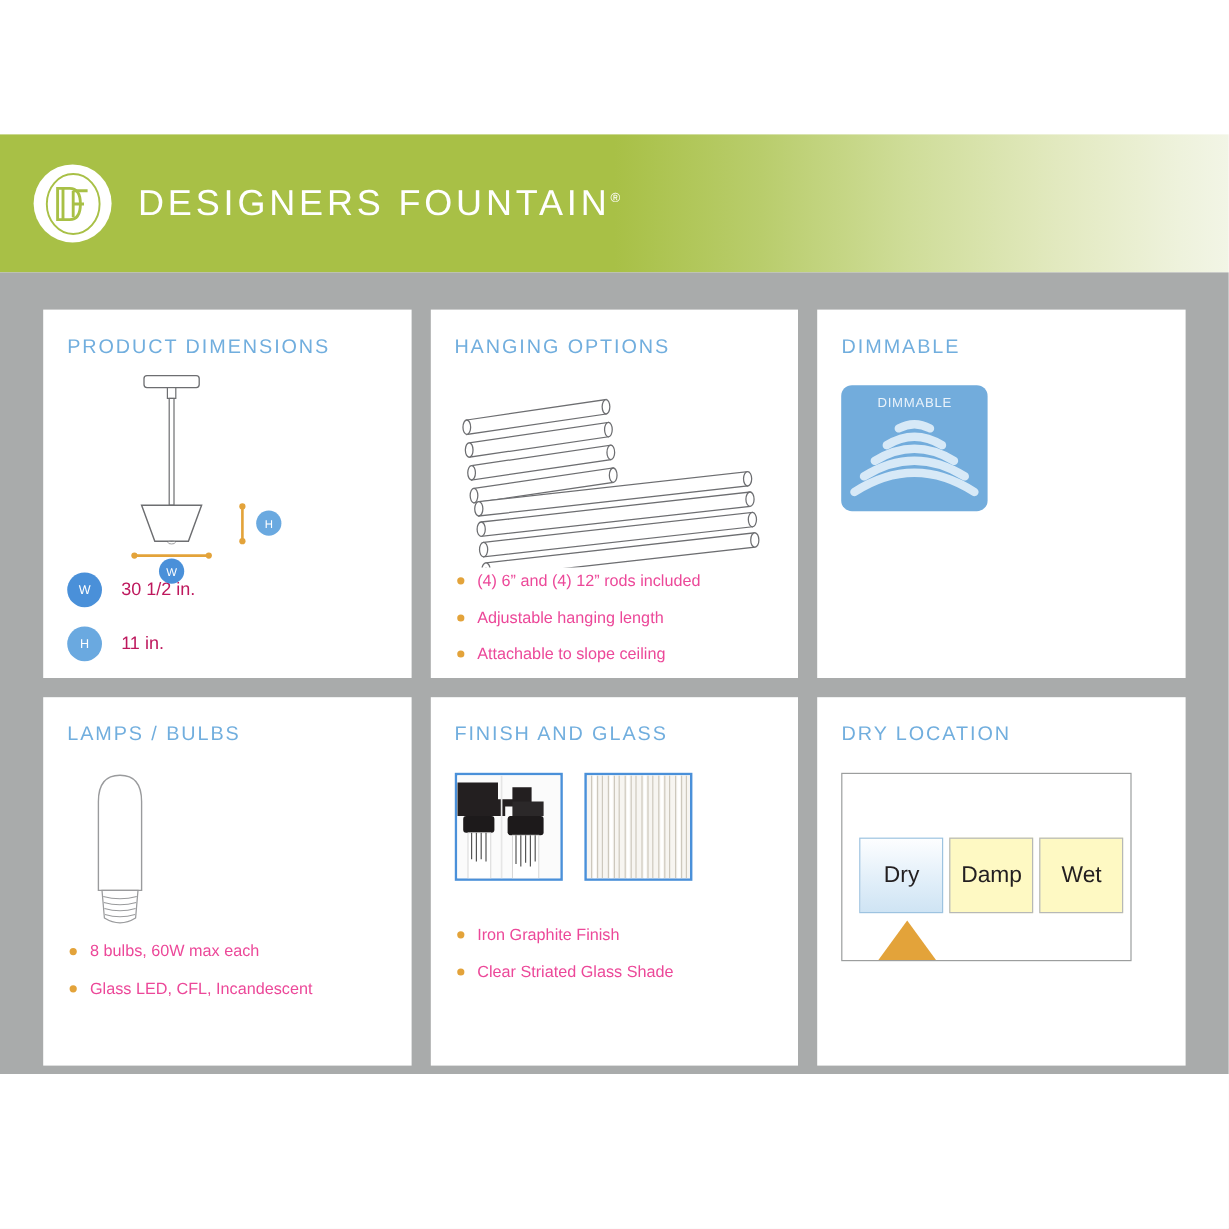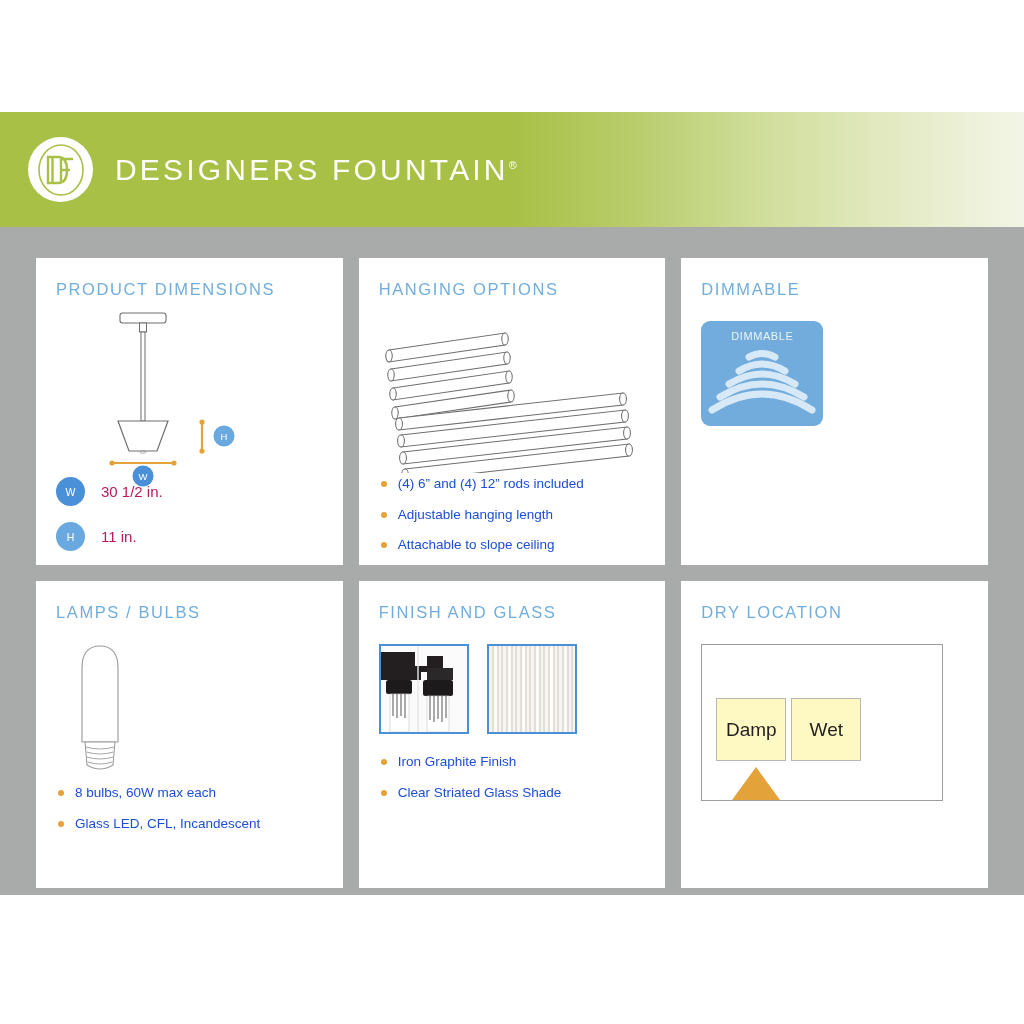--- a/index.html
+++ b/index.html
@@ -93,21 +93,21 @@
     margin: 0 0 6px 0;
     white-space: nowrap;
   }
 
   
   .bullets { margin: 0; padding: 0; list-style: none; }
   .bullets li {
     position: relative;
     padding-left: 19px;
     font-size: 13.5px;
-    color: #1d4ed8;
+    color: #ec4899;
     line-height: 1.3;
     margin-bottom: 13px;
   }
   .bullets li::before {
     content: "";
     position: absolute;
     left: 2px; top: 6px;
     width: 6px; height: 6px;
     border-radius: 50%;
     background: #e3a33a;
@@ -157,21 +157,21 @@
   
   .swatch-row { display: flex; gap: 18px; margin-top: 22px; }
   .swatch {
     width: 90px; height: 90px;
     border: 2px solid #4a90d9;
     box-sizing: border-box;
     overflow: hidden;
     position: relative;
     background: #ffffff;
   }
-  .swatch-bullets { margin-top: 19px; }
+  .swatch-bullets { margin-top: 36px; }
 
   
   .loc-box {
     margin-top: 22px;
     width: 242px; height: 157px;
     border: 1px solid #9c9e9e;
     box-sizing: border-box;
     position: relative;
     background: #ffffff;
   }
@@ -432,20 +432,21 @@
       <ul class="bullets swatch-bullets">
         <li>Iron Graphite Finish</li>
         <li>Clear Striated Glass Shade</li>
       </ul>
     </div>
 
     <div class="card">
       <h2 class="card-title">DRY LOCATION</h2>
       <div class="loc-box">
         <div class="loc-cells">
+          <div class="loc-cell active">Dry</div>
           <div class="loc-cell">Damp</div>
           <div class="loc-cell">Wet</div>
         </div>
         <div class="loc-pointer"></div>
       </div>
     </div>
 
   </div>
 </div>
 

